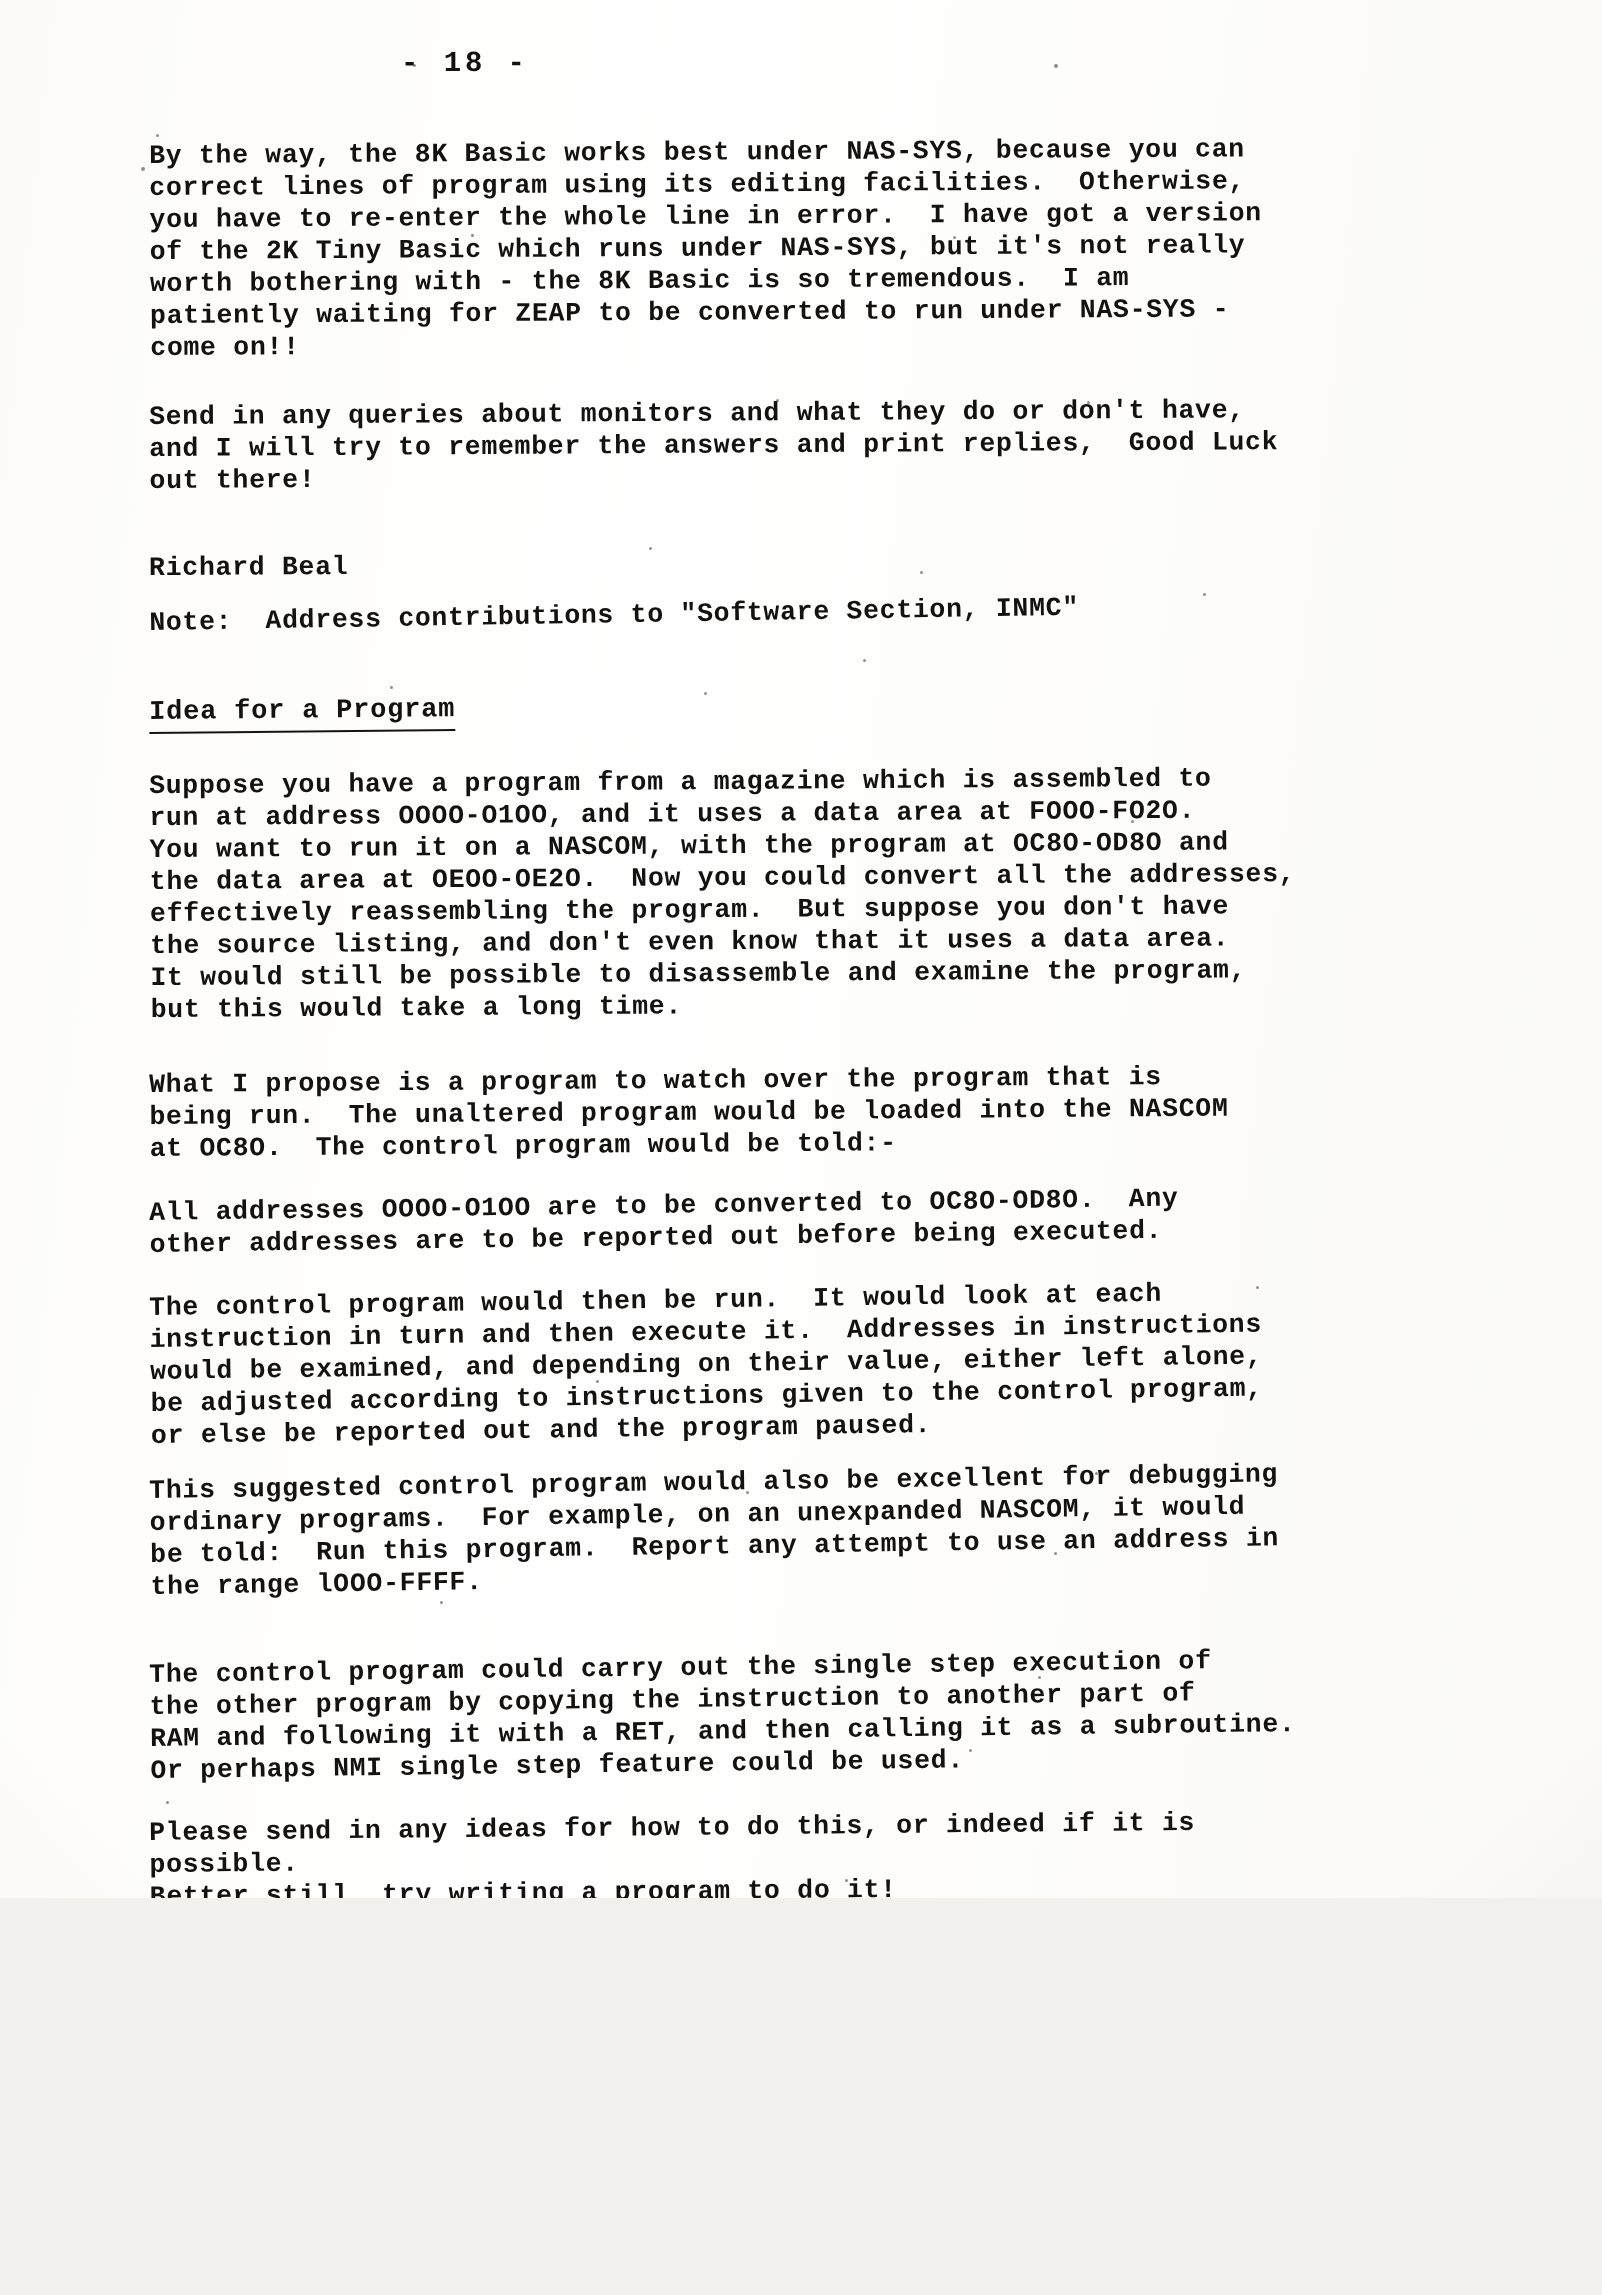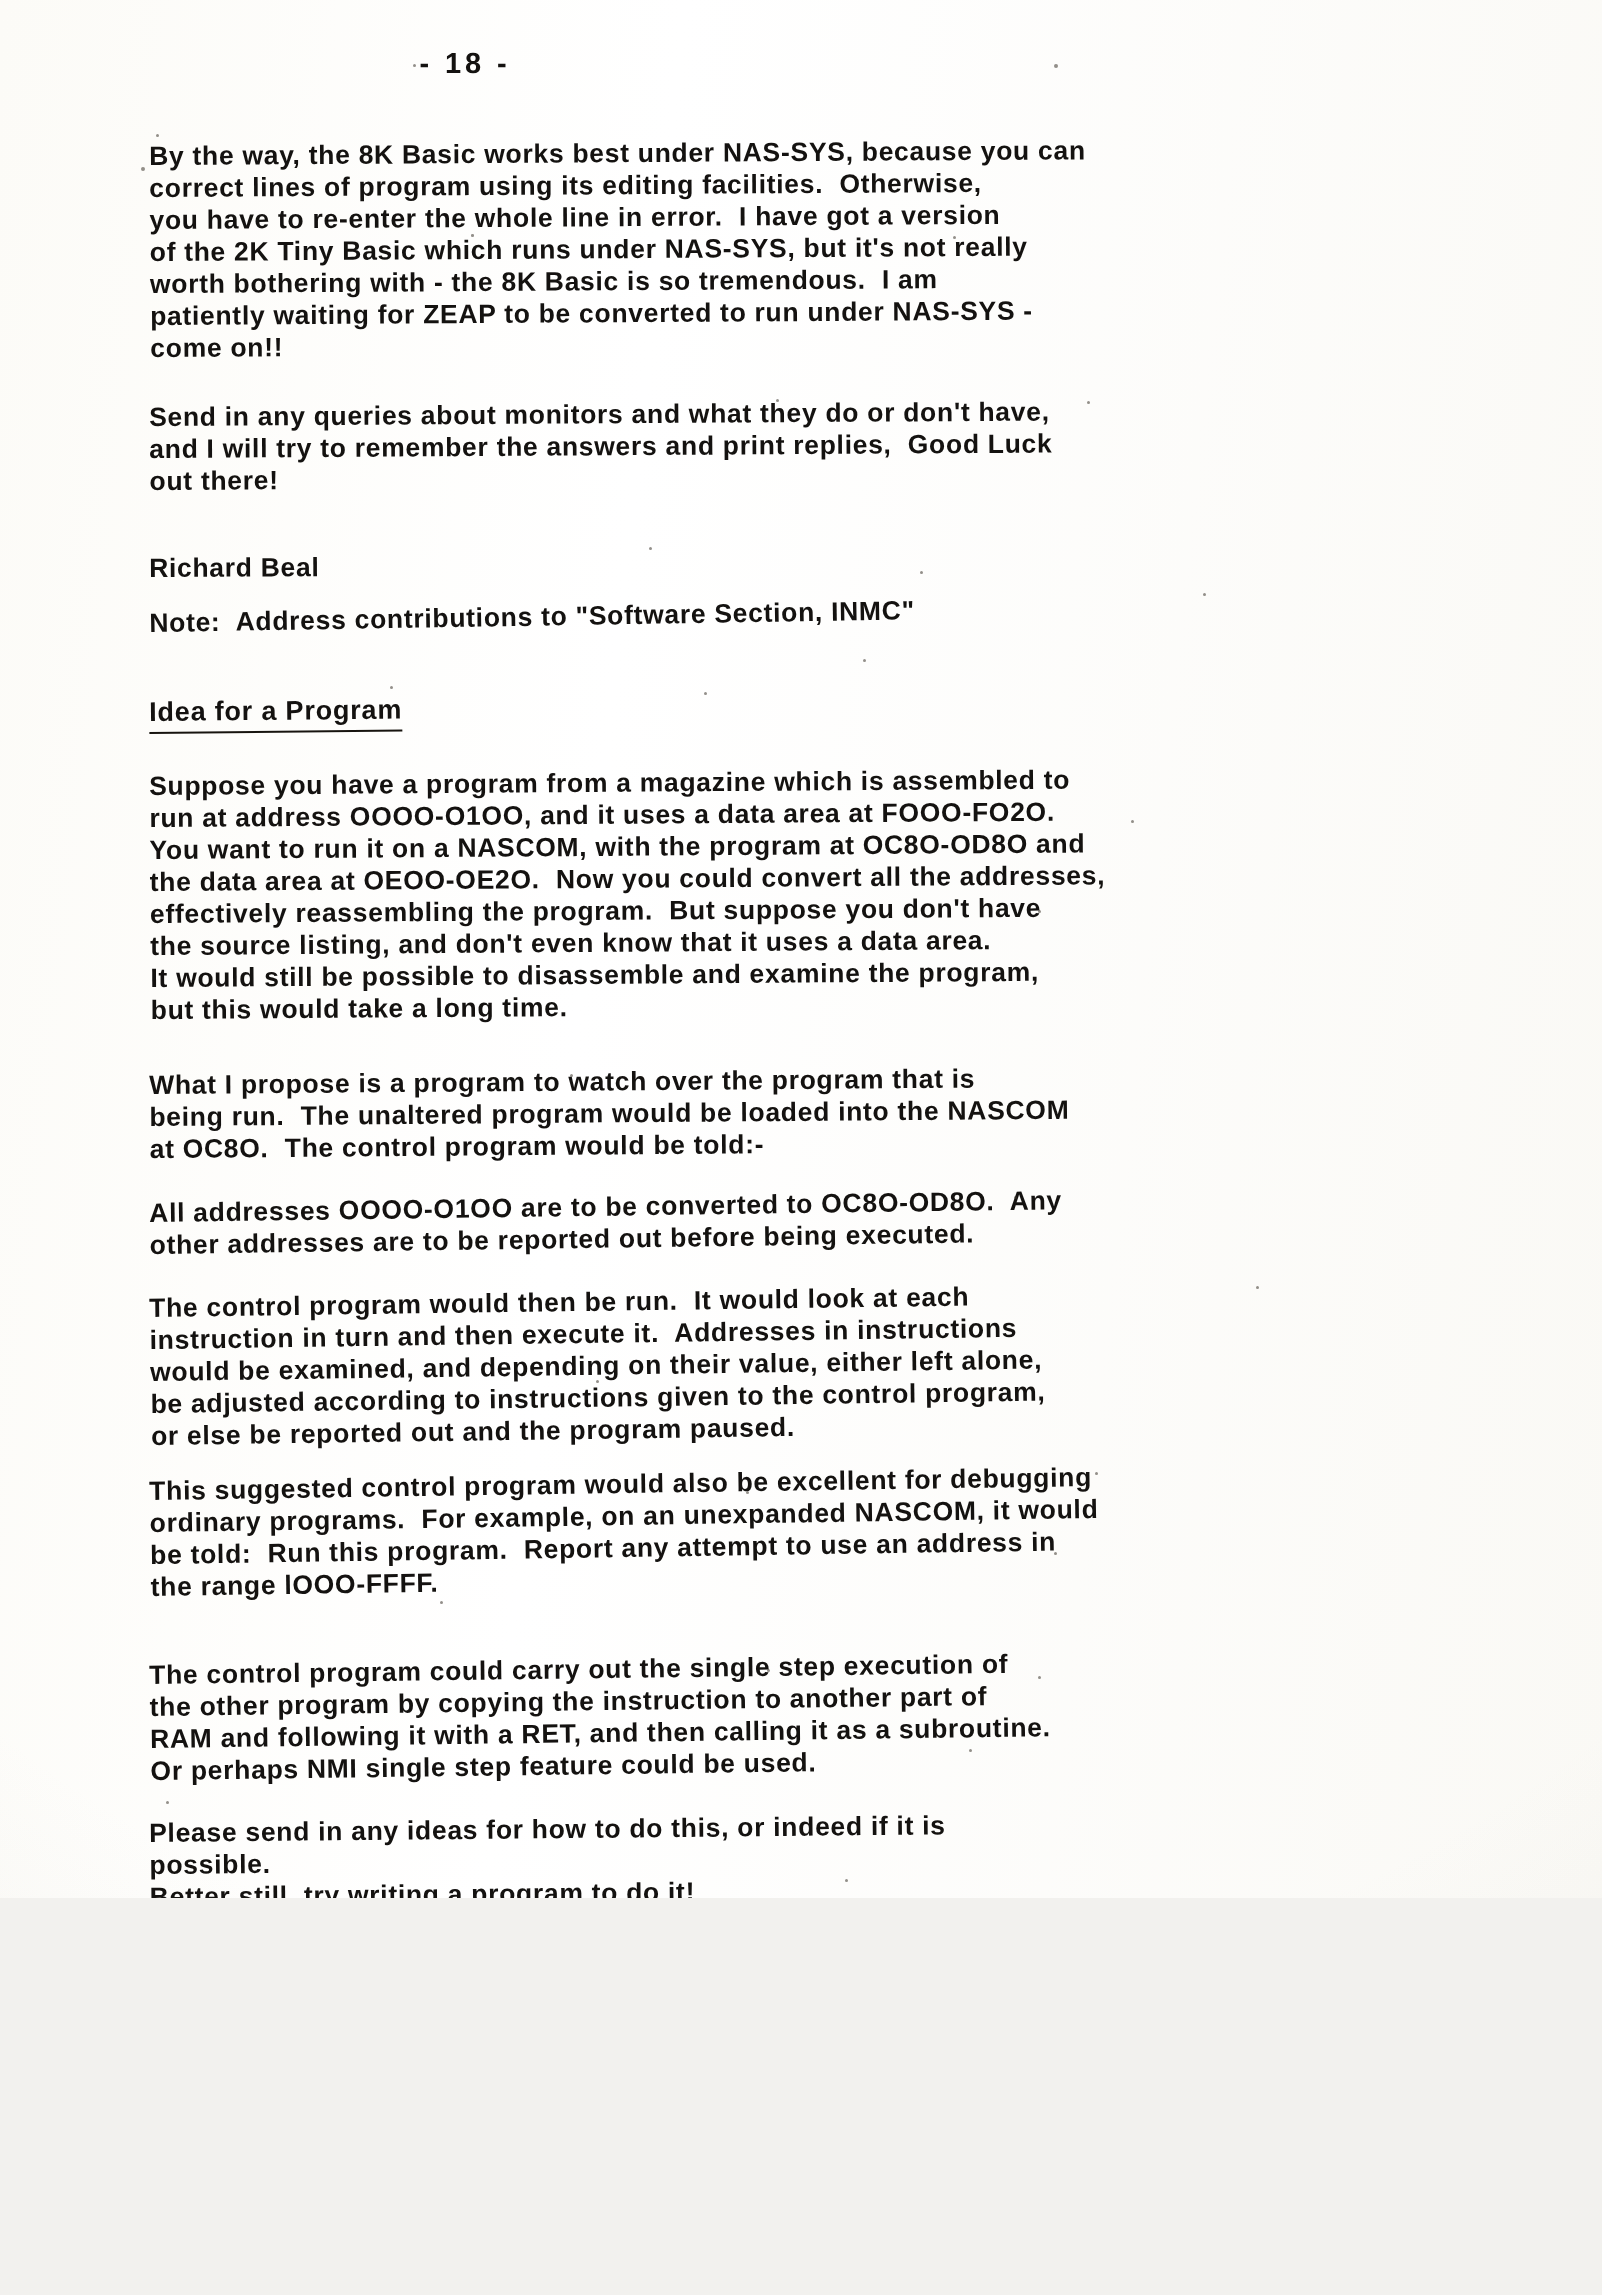--- a/index.html
+++ b/index.html
@@ -6,21 +6,21 @@
     margin: 0;
     padding: 0;
     background: #f2f1ee;
   }
   .page {
     position: relative;
     width: 1603px;
     height: 1898px;
     background: #fdfdfb;
     overflow: hidden;
-    font-family: Liberation Sans, sans-serif;
+    font-family: Liberation Mono, monospace;
     color: #141210;
   }
   
   .paper-tint {
     position: absolute;
     inset: 0;
     background:
       radial-gradient(ellipse 140% 110% at 50% 45%, rgba(255,255,255,0) 55%, rgba(196,192,184,0.30) 100%),
       linear-gradient(96deg, rgba(252,251,247,1) 0%, rgba(255,255,255,1) 38%, rgba(250,249,245,1) 100%);
     pointer-events: none;

